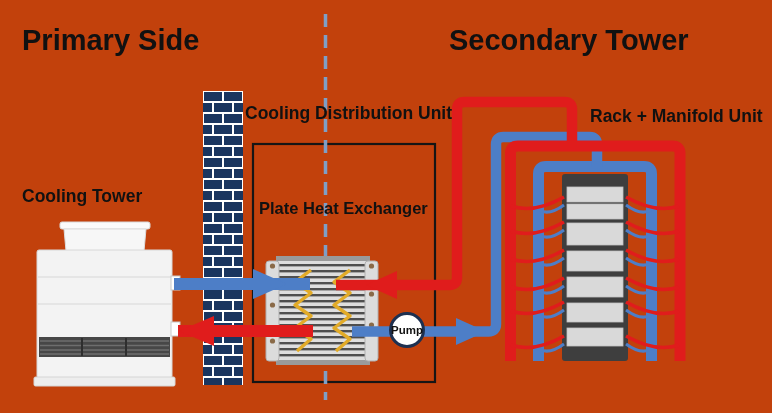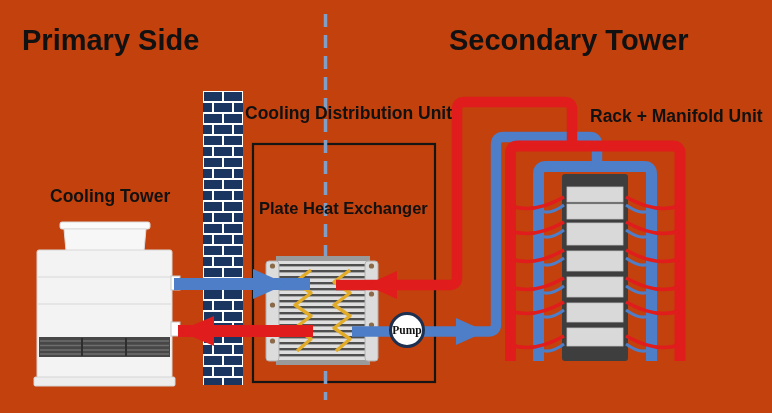--- a/index.html
+++ b/index.html
@@ -9,21 +9,21 @@
   }
   .layer-svg{position:absolute;left:0;top:0;z-index:5;}
   .lbl{position:absolute;font-weight:bold;white-space:nowrap;z-index:7;color:#111;}
   .side-title{font-size:29px;letter-spacing:0px;}
   .unit-label{font-size:17.5px;text-align:right;}
   .hx-label{font-size:16.5px;text-align:center;}
   .pump{
     position:absolute;left:389px;top:312px;width:36px;height:36px;box-sizing:border-box;
     border:3px solid #1d3050;border-radius:50%;background:#ffffff;z-index:6;
     display:flex;align-items:center;justify-content:center;
-    font-size:11.5px;font-weight:bold;color:#111;font-family:Liberation Serif, serif;
+    font-size:11.5px;font-weight:bold;color:#111;
   }
 </style>
 </head>
 <body>
 
 <div class="canvas">
 
   <svg class="layer-svg" width="772" height="413" viewBox="0 0 772 413">
     <defs>
       <pattern id="brick" x="203" y="91" width="40" height="22" patternUnits="userSpaceOnUse">
@@ -149,20 +149,20 @@
     <polygon points="214,316 214,346 179,331" fill="#e01c1c"></polygon>
     <polygon points="397,271 397,299 366,285" fill="#e01c1c"></polygon>
     <polygon points="456,318 456,345 486,331.5" fill="#4d7ec7"></polygon>
   </svg>
 
   <div class="lbl side-title" style="left:22px;top:24px;">Primary Side</div>
   <div class="lbl side-title" style="left:449px;top:24px;">Secondary Tower</div>
 
   <div class="lbl unit-label" style="left:245px;top:103px;">Cooling Distribution Unit</div>
   <div class="lbl unit-label" style="left:565px;top:106px;margin-left:25px;">Rack + Manifold Unit</div>
-  <div class="lbl unit-label" style="left:50px;top:186px;">Cooling Tower</div>
+  <div class="lbl unit-label" style="left:22px;top:186px;">Cooling Tower</div>
   <div class="lbl hx-label" style="left:259px;top:199px;">Plate Heat Exchanger</div>
 
   <div class="pump">
     <span>Pump</span>
   </div>
 
 </div>
 
 </body></html>

